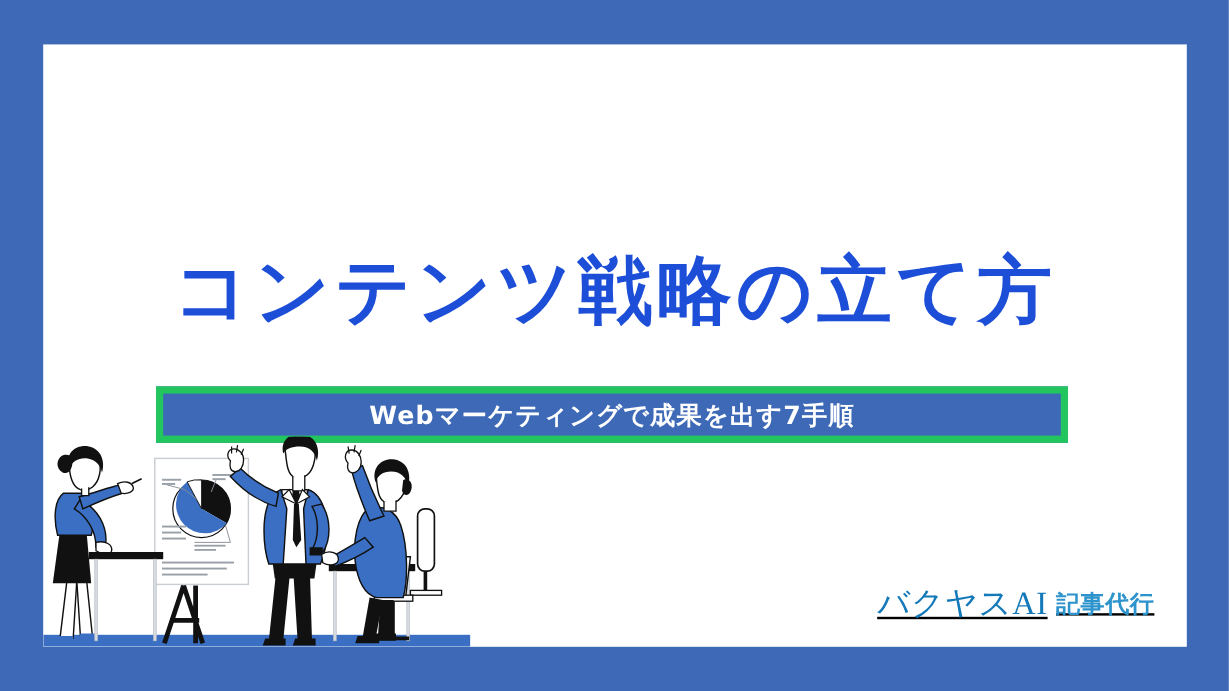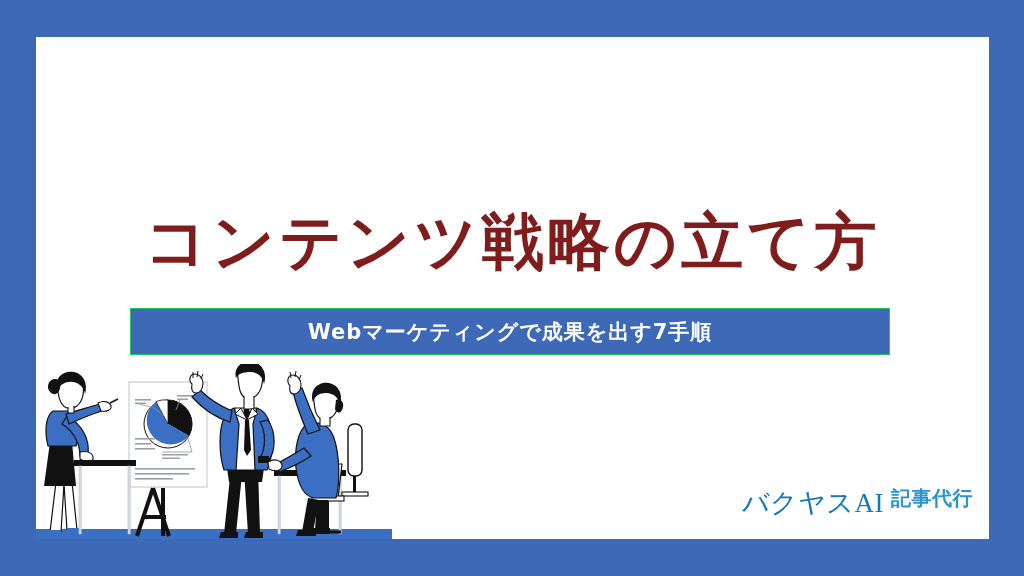--- a/index.html
+++ b/index.html
@@ -38,57 +38,58 @@
     left: 0;
     right: 0;
     top: 168px;
     text-align: center;
   }
   .main-title {
     font-family: "DejaVu Sans", "Liberation Sans", sans-serif;
     font-size: 62px;
     font-weight: 700;
     letter-spacing: 4px;
-    color: #7f1d1d;
+    color: #1d4ed8;
     line-height: 1.18;
     white-space: nowrap;
     margin: 0;
   }
 
   
   .subtitle-bar {
     position: absolute;
     left: 94px;
-    top: 271px;
+    top: 285px;
     width: 760px;
     height: 47px;
     background: #3d69b6;
-    border: 1px solid #22c55e;
+    border: 6px solid #22c55e;
     box-sizing: border-box;
     display: flex;
     align-items: center;
     justify-content: center;
   }
   .subtitle-text {
     font-family: "DejaVu Sans", "Liberation Sans", sans-serif;
     font-size: 21px;
     font-weight: 700;
     color: #ffffff;
     letter-spacing: 1px;
     white-space: nowrap;
   }
 
   
   .logo {
     position: absolute;
-    right: 16px;
+    right: 27px;
     bottom: 18px;
     display: flex;
-    align-items: flex-start;
+    align-items: center;
     gap: 7px;
+    text-decoration: underline;
   }
   .logo-main {
     font-family: "Liberation Serif", "DejaVu Serif", serif;
     font-size: 27px;
     font-weight: 400;
     color: #1479b8;
     letter-spacing: 0.5px;
     white-space: nowrap;
   }
   .logo-sub {

